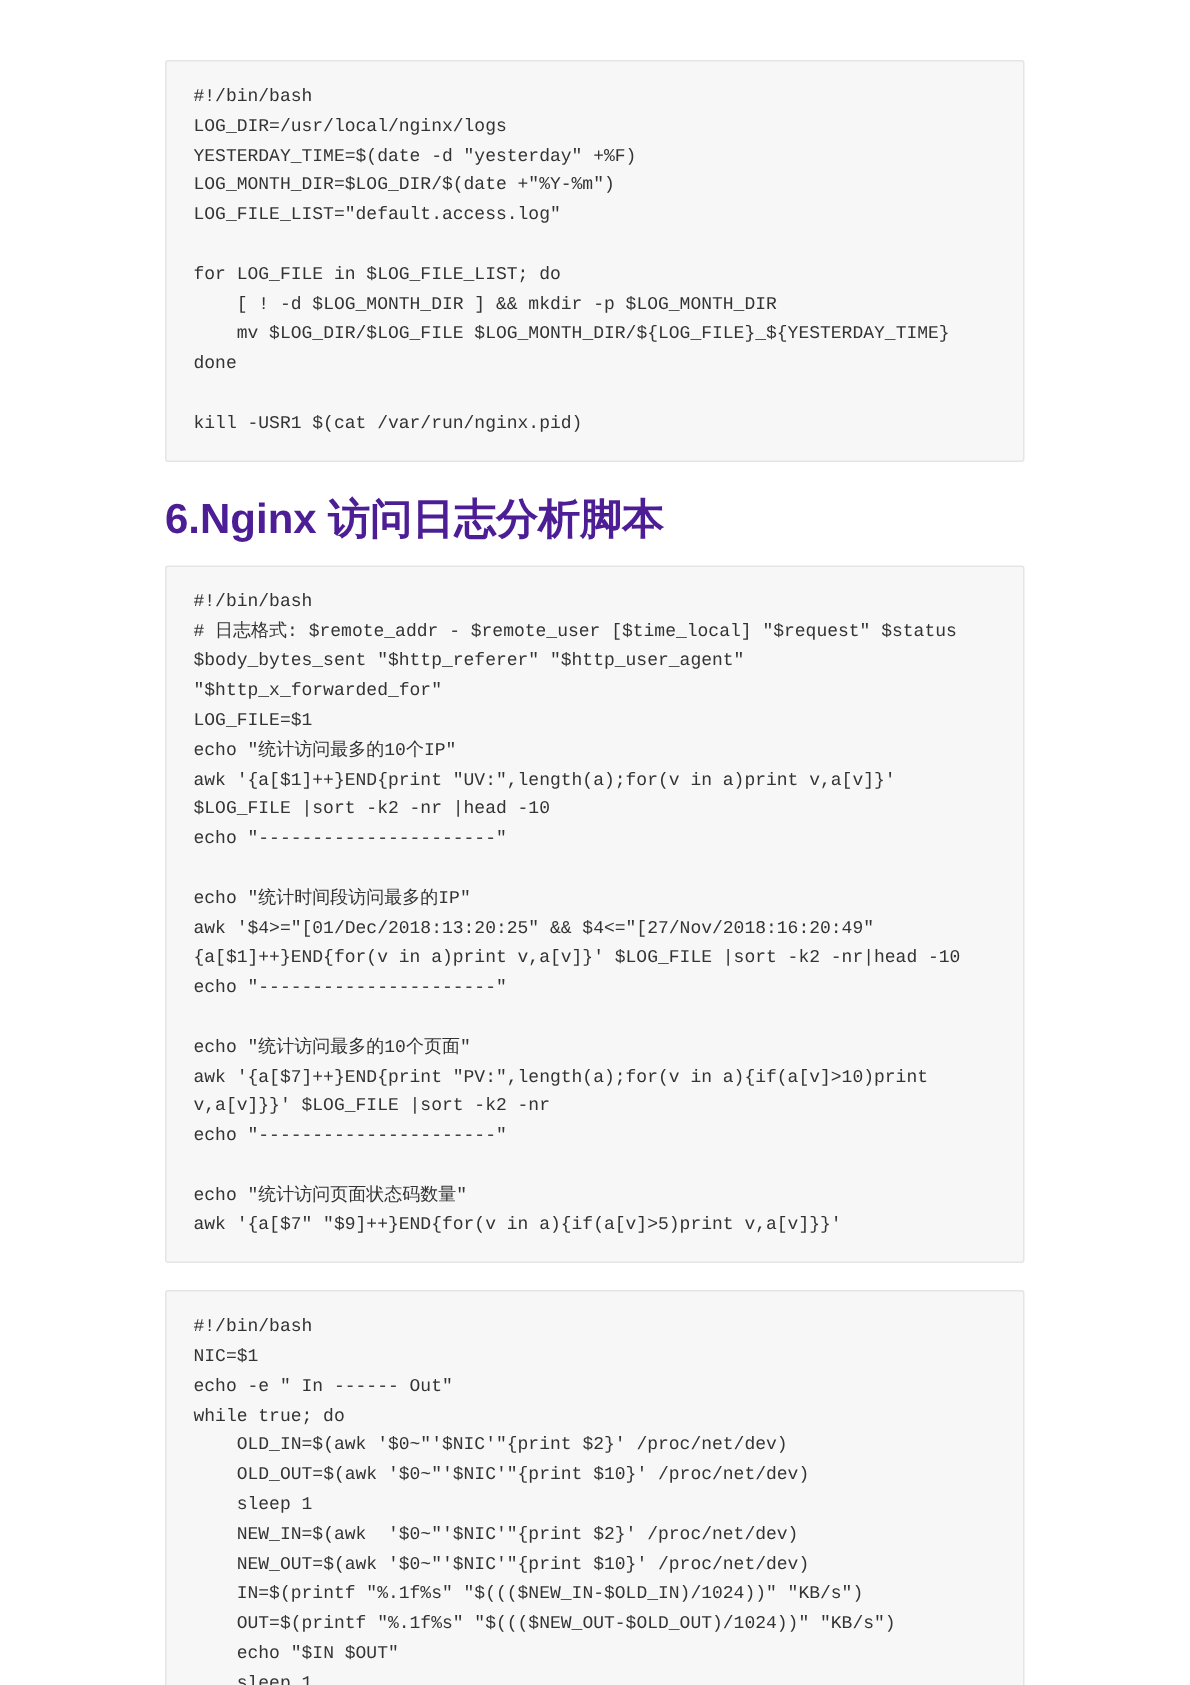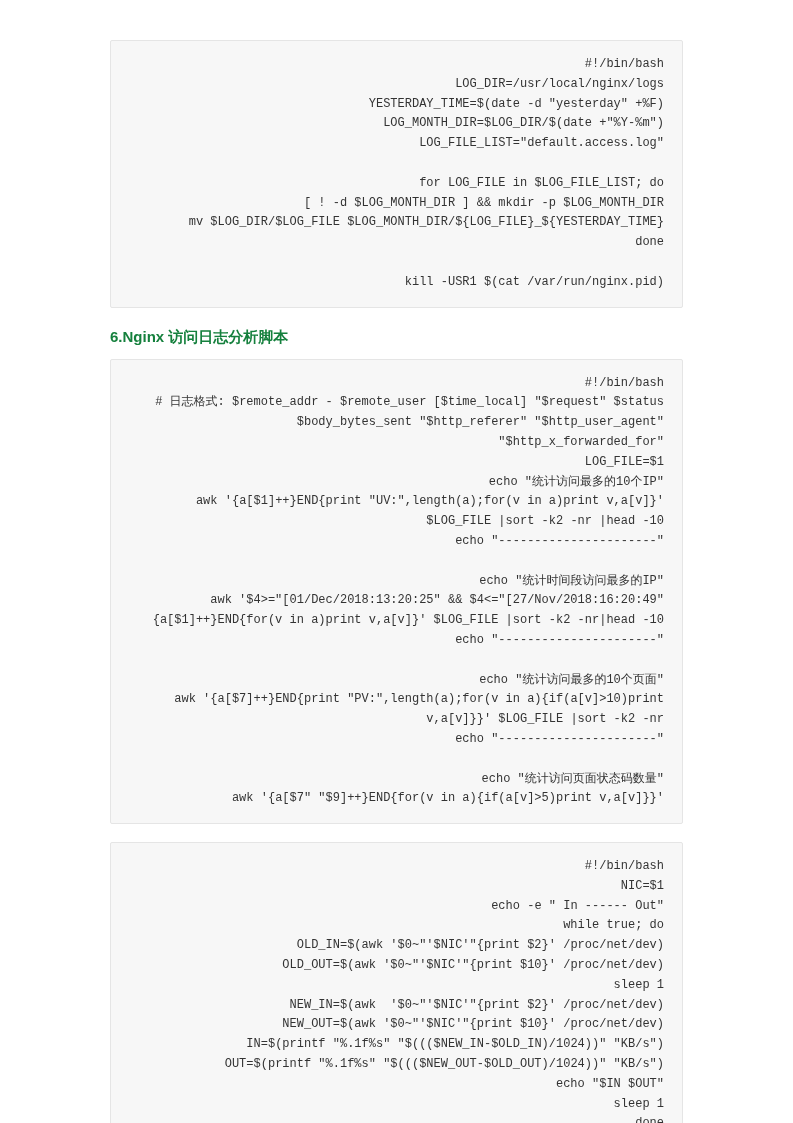--- a/index.html
+++ b/index.html
@@ -19,26 +19,25 @@
     border: 1px solid #e5e5e5;
     border-radius: 2px;
     padding: 14px 18px;
     font-family: "SFMono-Regular", Consolas, "Courier New", monospace;
     font-size: 12px;
     line-height: 1.65;
     color: #333;
     white-space: pre-wrap;
     word-wrap: break-word;
     margin: 0 0 18px 0;
-    text-align: right;
   }
   h2.section-heading {
-    font-size: 15px;
+    font-size: 28px;
     font-weight: 700;
-    color: #15803d;
+    color: #4c1d95;
     margin: 10px 0 12px 0;
     line-height: 1.4;
   }
 </style>
 </head>
 <body>
 
 <div class="content">
 
   <pre class="code-block">#!/bin/bash

